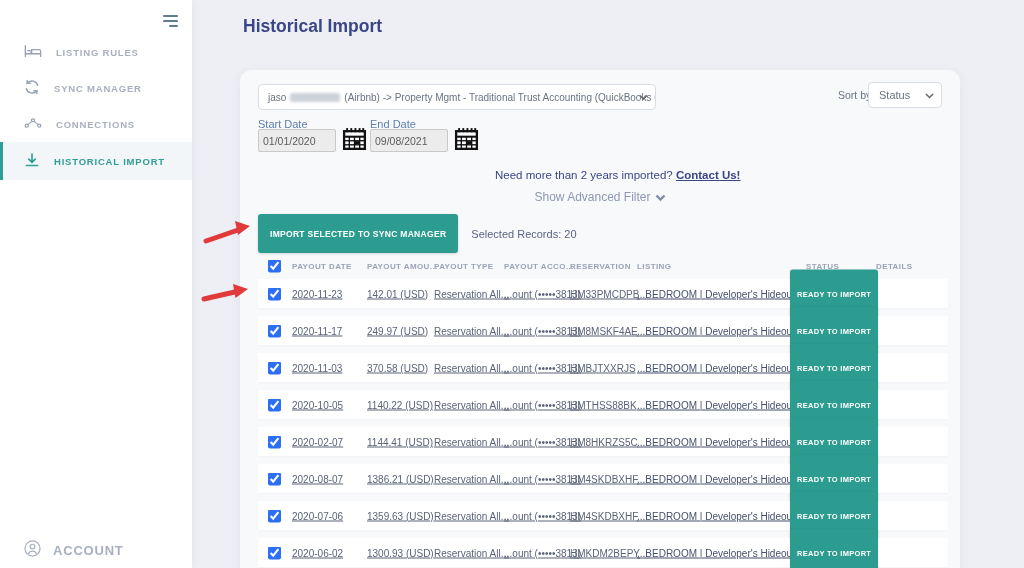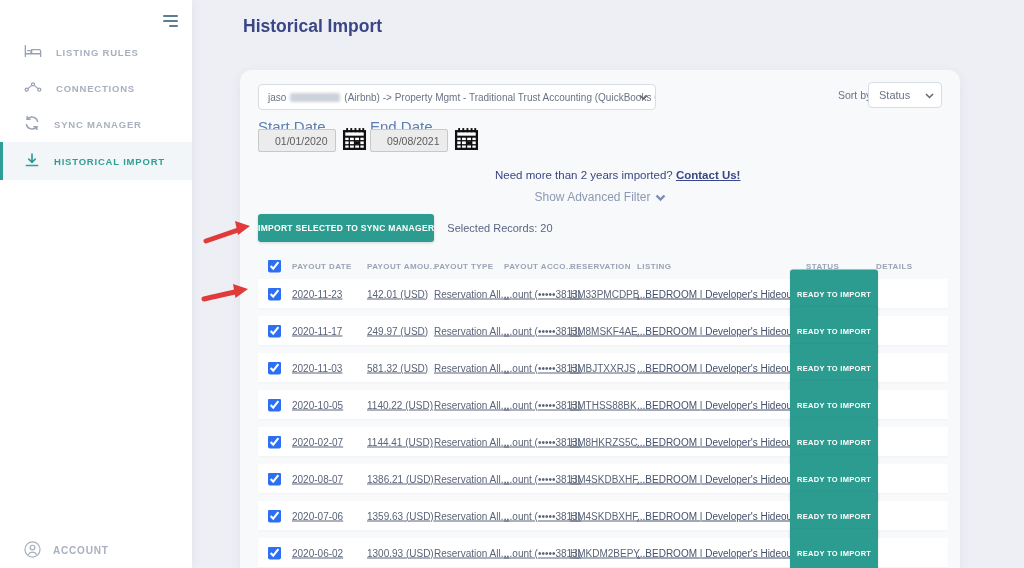--- a/index.html
+++ b/index.html
@@ -17,21 +17,21 @@
   .logo-wrap { margin-top:38px; text-align:center; }
   .logo-text { color:#2f9e94; font-weight:bold; font-size:21px; letter-spacing:-0.5px; margin-top:1px; }
   .nav { margin-top:34px; }
   .nav-item { height:36px; display:flex; align-items:center; gap:14px;
     padding-left:24px; color:#a8b0bf; font-size:9.5px; font-weight:600;
     letter-spacing:.8px; cursor:pointer; }
   .nav-item svg { flex:0 0 auto; }
   .nav-item.active { background:#f3f6f8; border-left:3px solid #2f9e94;
     padding-left:21px; color:#2f9e94; height:38px; }
   .account { position:absolute; left:24px; bottom:8px; display:flex;
-    align-items:center; gap:12px; color:#a8b0bf; font-size:10px;
+    align-items:center; gap:12px; color:#a8b0bf; font-size:13px;
     font-weight:600; letter-spacing:.8px; cursor:pointer; }
 
   
   .main { position:absolute; left:192px; top:0; right:0; height:568px; }
   .page-title { position:absolute; left:51px; top:16px; font-size:17.5px;
     font-weight:600; color:#3a4686; }
   .card { position:absolute; left:48px; top:70px; width:720px; height:520px;
     background:#f8f9fb; border-radius:12px; box-shadow:0 3px 12px rgba(60,70,110,.07); }
 
   .selectbox { position:absolute; background:#fff; border:1px solid #d8dce5;
@@ -39,35 +39,35 @@
     color:#6a7383; }
   .sel-conn { left:18px; top:14px; width:398px; height:26px; font-size:10px;
     padding:0 20px 0 9px; white-space:nowrap; overflow:hidden; }
   .sel-sort { left:628px; top:12px; width:74px; height:26px; font-size:11px;
     padding:0 18px 0 10px; }
   .selectbox .chev { position:absolute; right:7px; top:50%; transform:translateY(-50%); }
   .redacted { display:inline-block; width:50px; height:9px; background:#ccd2da;
     border-radius:2px; filter:blur(1.5px); margin:0 4px; vertical-align:middle; }
   .sort-label { position:absolute; left:598px; top:19px; font-size:10.5px; color:#6a7383; }
 
-  .date-label { position:absolute; font-size:15px; color:#5d7eae; }
+  .date-label { position:absolute; font-size:11px; color:#5d7eae; }
   .date-input { position:absolute; width:78px; height:23px; background:#ececec;
     border:1px solid #c8c8c8; border-radius:2px; font-size:10.5px; color:#5c5c5c;
-    padding-left:16px; font-family:"Liberation Sans", sans-serif; }
+    padding-left:4px; font-family:"Liberation Sans", sans-serif; }
   .cal { position:absolute; cursor:pointer; }
   .note { position:absolute; left:255px; top:63px; font-size:11.5px; color:#3a4686;margin-top:36px; }
   .note a { color:#3a4686; font-weight:600; cursor:pointer; text-decoration:underline; }
 
   .adv-filter { position:absolute; left:0; right:0; top:120px; text-align:center;
     font-size:12px; color:#8d99b3; cursor:pointer; }
   .adv-filter svg { vertical-align:-1px; margin-left:4px; }
 
   .toolbar { position:absolute; left:18px; top:144px; display:flex; align-items:center; gap:13px; }
   .import-btn { background:#2d9c90; color:#fff; border:none; border-radius:3px;
-    height:28px; padding:0 0; font-size:8.5px; font-weight:bold;
+    height:39px; padding:0 12px; font-size:8.5px; font-weight:bold;
     letter-spacing:.3px; cursor:pointer; box-shadow:0 1px 3px rgba(0,0,0,.15);
     font-family:"Liberation Sans", sans-serif; }
   .sel-records { font-size:11px; color:#5a6584; }
 
   .thead { position:absolute; left:18px; top:186px; width:690px; height:20px; }
   .thead span { position:absolute; top:50%; transform:translateY(-50%);
     font-size:8px; font-weight:600; color:#9aa3b5; letter-spacing:.4px; }
   .rows { position:absolute; left:18px; top:209px; width:690px; }
   .trow { position:relative; height:29px; margin-bottom:8px; background:#fff;
     border-radius:1px; box-shadow:0 1px 2px rgba(60,70,110,.04); }
@@ -104,37 +104,37 @@
       <span>
         <svg width="18" height="14" viewBox="0 0 20 14" fill="none" stroke="#98a2b2" stroke-width="1.5" stroke-linecap="round">
           <path d="M1.5 1 v12 M1.5 10 h17 M18.5 13 v-5.5 a2 2 0 0 0 -2 -2 h-8 v4.5"></path>
           <path d="M4 6.5 h2.5 a1.3 1.3 0 0 1 1.3 1.3 v2"></path>
         </svg>
       </span>
       <span>LISTING RULES</span>
     </div>
     <div class="nav-item">
       <span>
+        <svg width="16" height="16" viewBox="0 0 16 16" fill="none" stroke="#98a2b2" stroke-width="1.5" stroke-linecap="round">
+          <path d="M13.6 6.3 A6 6 0 0 0 3.2 4.2 M2.4 9.7 A6 6 0 0 0 12.8 11.8"></path>
+          <path d="M3.2 1.4 v2.9 h2.9 M12.8 14.6 v-2.9 h-2.9"></path>
+        </svg>
+      </span>
+      <span>SYNC MANAGER</span>
+    </div>
+    <div class="nav-item">
+      <span>
         <svg width="18" height="12" viewBox="0 0 20 12" fill="none" stroke="#98a2b2" stroke-width="1.4">
           <circle cx="3" cy="9" r="1.7"></circle>
             <circle cx="10" cy="3" r="1.7"></circle>
             <circle cx="17" cy="9" r="1.7"></circle>
           <path d="M4.3 7.8 L8.7 4.2 M11.3 4.2 L15.7 7.8"></path>
         </svg>
       </span>
       <span>CONNECTIONS</span>
-    </div>
-    <div class="nav-item">
-      <span>
-        <svg width="16" height="16" viewBox="0 0 16 16" fill="none" stroke="#98a2b2" stroke-width="1.5" stroke-linecap="round">
-          <path d="M13.6 6.3 A6 6 0 0 0 3.2 4.2 M2.4 9.7 A6 6 0 0 0 12.8 11.8"></path>
-          <path d="M3.2 1.4 v2.9 h2.9 M12.8 14.6 v-2.9 h-2.9"></path>
-        </svg>
-      </span>
-      <span>SYNC MANAGER</span>
     </div>
     <div class="nav-item active">
       <span>
         <svg width="16" height="16" viewBox="0 0 16 16" fill="none" stroke="#2f9e94" stroke-width="1.7" stroke-linecap="round" stroke-linejoin="round">
           <path d="M8 2 v8 M4.8 7.2 L8 10.4 L11.2 7.2 M2.5 13.5 h11"></path>
         </svg>
       </span>
       <span>HISTORICAL IMPORT</span>
     </div>
   </div>
@@ -267,21 +267,21 @@
     <span class="cell c-type">Reservation All...</span>
     <span class="cell c-account">...ount (•••••3813)</span>
     <span class="cell c-res">HM8MSKF4AE</span>
     <a class="cell c-listing">...BEDROOM | Developer's Hideout</a>
     <span class="badge">READY TO IMPORT</span>
   </div>
 
   <div class="trow">
     <input type="checkbox" class="cb" checked="" style="">
     <span class="cell c-date">2020-11-03</span>
-    <span class="cell c-amount">581.32 (USD)</span>
+    <span class="cell c-amount">370.58 (USD)</span>
     <span class="cell c-type">Reservation All...</span>
     <span class="cell c-account">...ount (•••••3813)</span>
     <span class="cell c-res">HMBJTXXRJS</span>
     <a class="cell c-listing">...BEDROOM | Developer's Hideout</a>
     <span class="badge">READY TO IMPORT</span>
   </div>
 
   <div class="trow">
     <input type="checkbox" class="cb" checked="" style="">
     <span class="cell c-date">2020-10-05</span>

